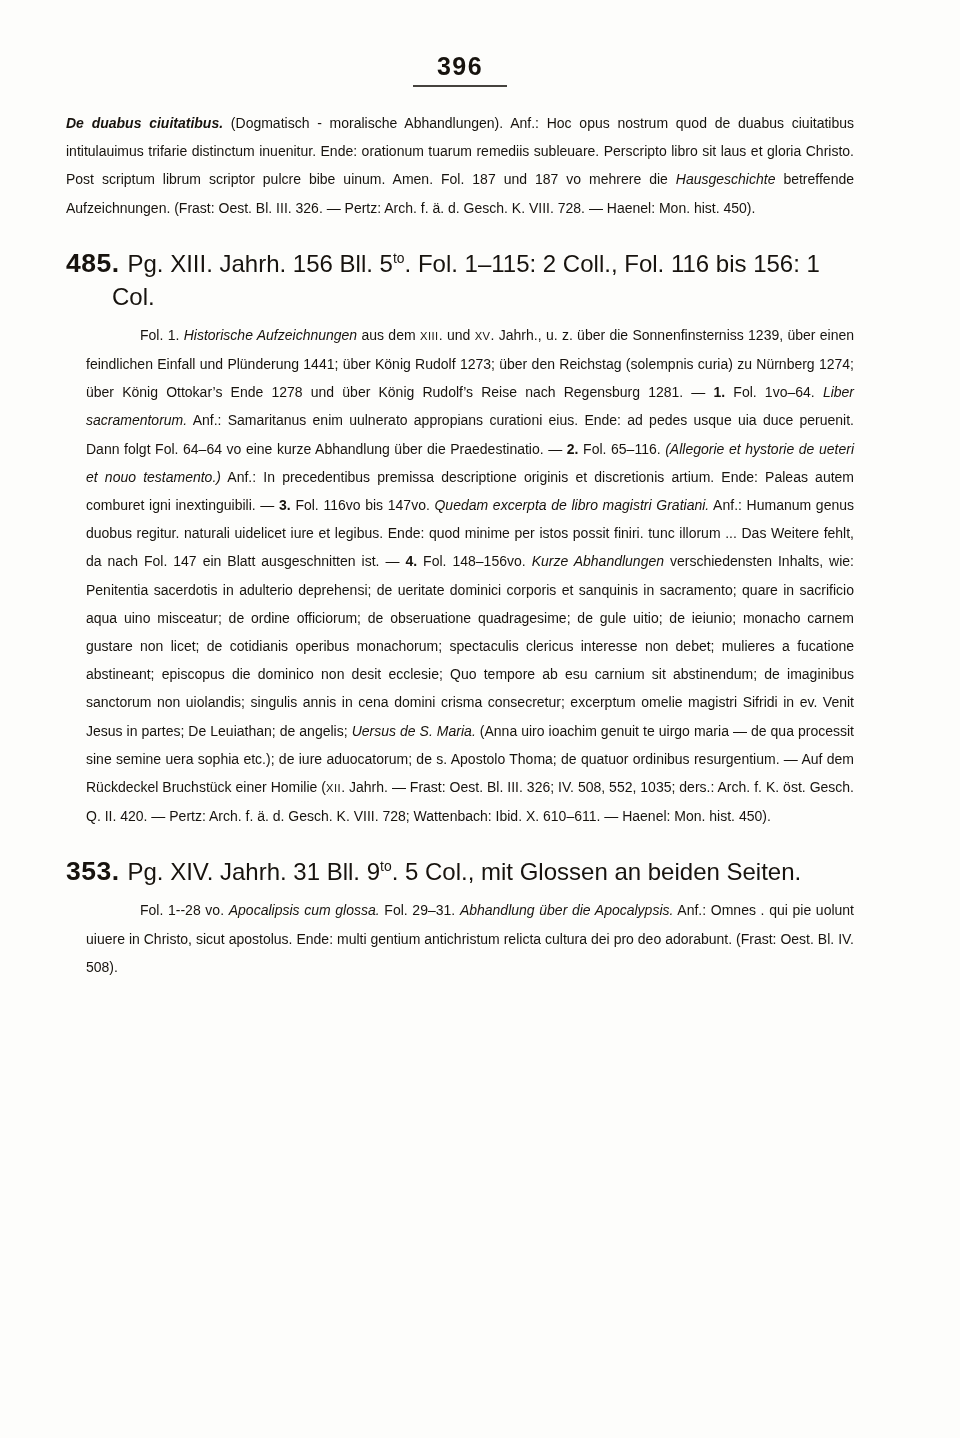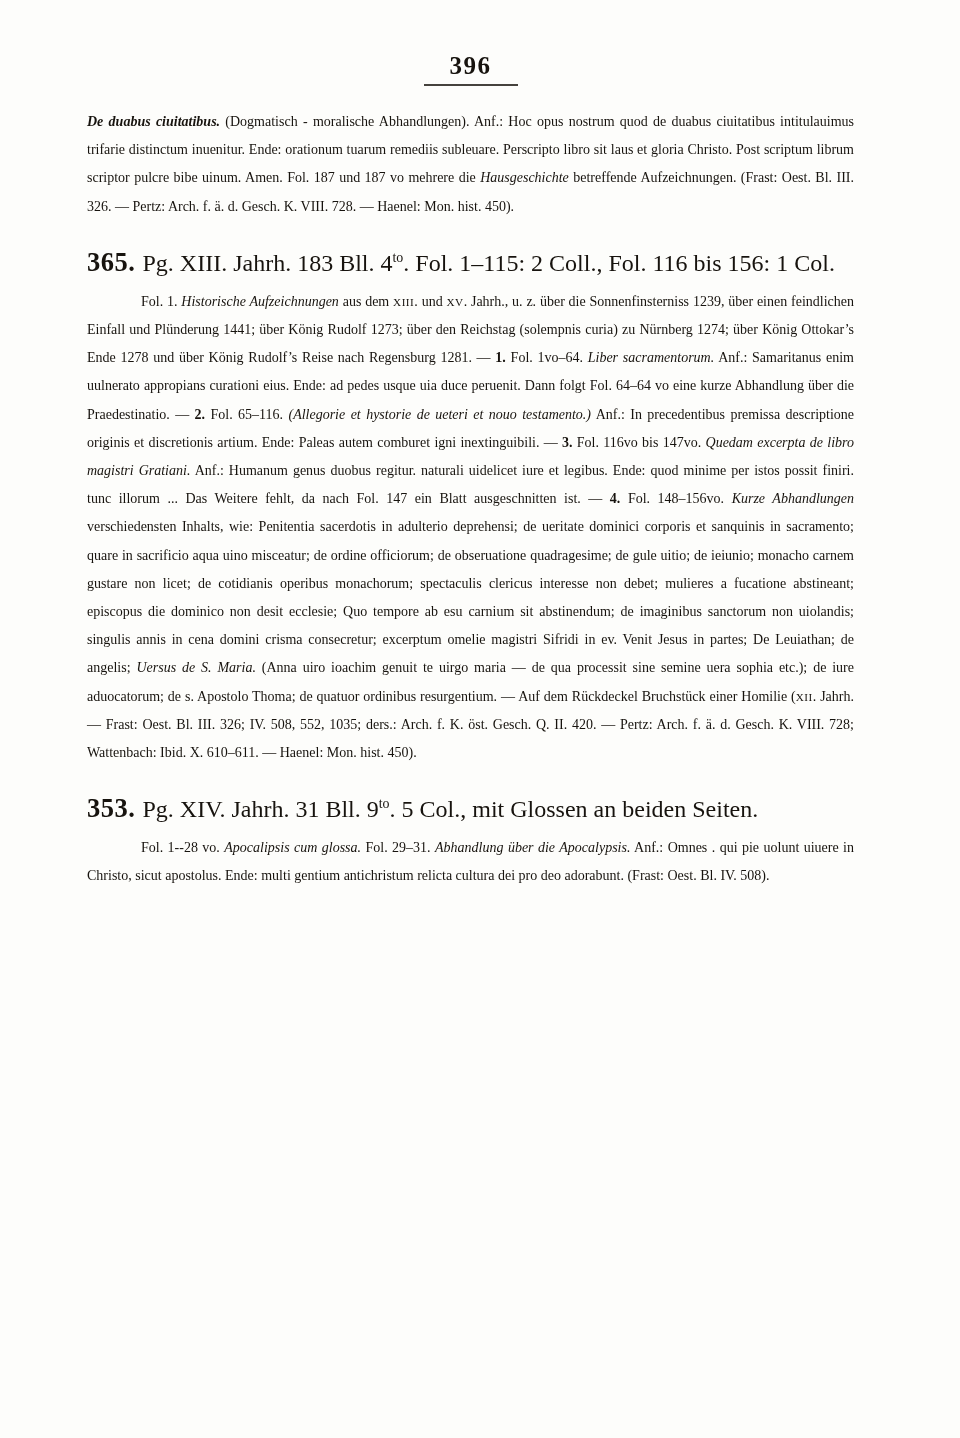--- a/index.html
+++ b/index.html
@@ -4,41 +4,41 @@
 <style>
   :root { --ink: #17130e; --paper: #fdfdfb; }
   html, body { margin: 0; padding: 0; }
   body {
     width: 960px; height: 1438px; overflow: hidden;
     background: var(--paper);
   }
   .page {
     box-sizing: border-box;
     width: 960px; height: 1414px;
-    padding: 52px 106px 30px 87px;
-    font-family: Liberation Serif, serif;
+    padding: 52px 106px 30px 66px;
+    font-family: Liberation Sans, sans-serif;
     color: var(--ink);
   }
   .page-header { text-align: center; }
   .page-number {
     display: inline-block;
     font-size: 25px; font-weight: bold; letter-spacing: 1.5px;
   }
   .header-rule {
     width: 94px; height: 2px; background: var(--ink);
     opacity: 0.8; margin: 4px auto 0;
   }
   .content { margin-top: 22px; }
   p.body-para {
     margin: 0;
     font-size: 14px; line-height: 28.2px;
     text-align: justify;
     text-justify: inter-word;
   }
-  p.body-para.indent { text-indent: 54px; }
+  p.body-para.indent { text-indent: 54px; margin-left: 20px; }
   .entry-heading {
     font-size: 24px; line-height: 33px;
     margin: 25px 0 8px;
     padding-left: 46px; text-indent: -46px;
     text-align: left;
   }
   .entry-number { font-weight: bold; font-size: 26.5px; letter-spacing: 0.5px; }
   .seg { white-space: pre-wrap; }
   .seg.i  { font-style: italic; }
   .seg.b  { font-weight: bold; }
@@ -49,18 +49,18 @@
 </head>
 <body>
 
 <div class="page">
   <div class="page-header">
     <div class="page-number">396</div>
     <div class="header-rule"></div>
   </div>
   <div class="content">
       <p class="body-para"><span class="seg bi">De duabus ciuitatibus.</span><span class="seg"> (Dogmatisch - moralische Abhandlungen). Anf.: Hoc opus nostrum quod de duabus ciuitatibus intitulauimus trifarie distinctum inuenitur. Ende: orationum tuarum remediis subleuare. Perscripto libro sit laus et gloria Christo. Post scriptum librum scriptor pulcre bibe uinum. Amen. Fol. 187 und 187 vo mehrere die </span><span class="seg i">Hausgeschichte</span><span class="seg"> betreffende Aufzeichnungen. (Frast: Oest. Bl. III. 326. — Pertz: Arch. f. ä. d. Gesch. K. VIII. 728. — Haenel: Mon. hist. 450).</span></p>
-      <div class="entry-heading"><span class="entry-number">365. </span><span class="seg">Pg. XIII. Jahrh. 183 Bll. 4</span><span class="seg sup">to</span><span class="seg">. Fol. 1–115: 2 Coll., Fol. 116 bis 156: 1 Col.</span></div>
+      <div class="entry-heading"><span class="entry-number">485. </span><span class="seg">Pg. XIII. Jahrh. 156 Bll. 5</span><span class="seg sup">to</span><span class="seg">. Fol. 1–115: 2 Coll., Fol. 116 bis 156: 1 Col.</span></div>
       <p class="body-para indent"><span class="seg">Fol. 1. </span><span class="seg i">Historische Aufzeichnungen</span><span class="seg"> aus dem </span><span class="seg sc">XIII</span><span class="seg">. und </span><span class="seg sc">XV</span><span class="seg">. Jahrh., u. z. über die Sonnenfinsterniss 1239, über einen feindlichen Einfall und Plünderung 1441; über König Rudolf 1273; über den Reichstag (solempnis curia) zu Nürnberg 1274; über König Ottokar’s Ende 1278 und über König Rudolf’s Reise nach Regensburg 1281. — </span><span class="seg b">1.</span><span class="seg"> Fol. 1vo–64. </span><span class="seg i">Liber sacramentorum.</span><span class="seg"> Anf.: Samaritanus enim uulnerato appropians curationi eius. Ende: ad pedes usque uia duce peruenit. Dann folgt Fol. 64–64 vo eine kurze Abhandlung über die Praedestinatio. — </span><span class="seg b">2.</span><span class="seg"> Fol. 65–116. </span><span class="seg i">(Allegorie et hystorie de ueteri et nouo testamento.)</span><span class="seg"> Anf.: In precedentibus premissa descriptione originis et discretionis artium. Ende: Paleas autem comburet igni inextinguibili. — </span><span class="seg b">3.</span><span class="seg"> Fol. 116vo bis 147vo. </span><span class="seg i">Quedam excerpta de libro magistri Gratiani.</span><span class="seg"> Anf.: Humanum genus duobus regitur. naturali uidelicet iure et legibus. Ende: quod minime per istos possit finiri. tunc illorum ... Das Weitere fehlt, da nach Fol. 147 ein Blatt ausgeschnitten ist. — </span><span class="seg b">4.</span><span class="seg"> Fol. 148–156vo. </span><span class="seg i">Kurze Abhandlungen</span><span class="seg"> verschiedensten Inhalts, wie: Penitentia sacerdotis in adulterio deprehensi; de ueritate dominici corporis et sanquinis in sacramento; quare in sacrificio aqua uino misceatur; de ordine officiorum; de obseruatione quadragesime; de gule uitio; de ieiunio; monacho carnem gustare non licet; de cotidianis operibus monachorum; spectaculis clericus interesse non debet; mulieres a fucatione abstineant; episcopus die dominico non desit ecclesie; Quo tempore ab esu carnium sit abstinendum; de imaginibus sanctorum non uiolandis; singulis annis in cena domini crisma consecretur; excerptum omelie magistri Sifridi in ev. Venit Jesus in partes; De Leuiathan; de angelis; </span><span class="seg i">Uersus de S. Maria.</span><span class="seg"> (Anna uiro ioachim genuit te uirgo maria — de qua processit sine semine uera sophia etc.); de iure aduocatorum; de s. Apostolo Thoma; de quatuor ordinibus resurgentium. — Auf dem Rückdeckel Bruchstück einer Homilie (</span><span class="seg sc">XII</span><span class="seg">. Jahrh. — Frast: Oest. Bl. III. 326; IV. 508, 552, 1035; ders.: Arch. f. K. öst. Gesch. Q. II. 420. — Pertz: Arch. f. ä. d. Gesch. K. VIII. 728; Wattenbach: Ibid. X. 610–611. — Haenel: Mon. hist. 450).</span></p>
       <div class="entry-heading"><span class="entry-number">353. </span><span class="seg">Pg. XIV. Jahrh. 31 Bll. 9</span><span class="seg sup">to</span><span class="seg">. 5 Col., mit Glossen an beiden Seiten.</span></div>
       <p class="body-para indent"><span class="seg">Fol. 1--28 vo. </span><span class="seg i">Apocalipsis cum glossa.</span><span class="seg"> Fol. 29–31. </span><span class="seg i">Abhandlung über die Apocalypsis.</span><span class="seg"> Anf.: Omnes . qui pie uolunt uiuere in Christo, sicut apostolus. Ende: multi gentium antichristum relicta cultura dei pro deo adorabunt. (Frast: Oest. Bl. IV. 508).</span></p>
     </div>
 </div>
 
 </body></html>

